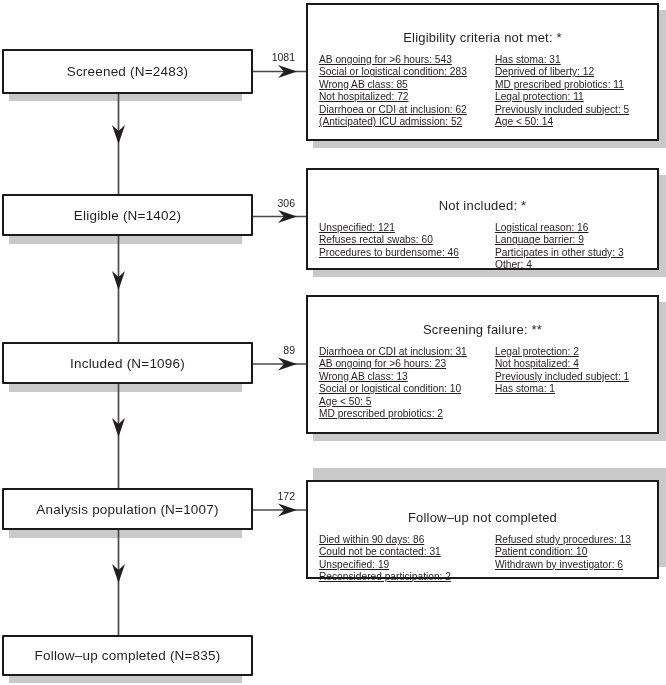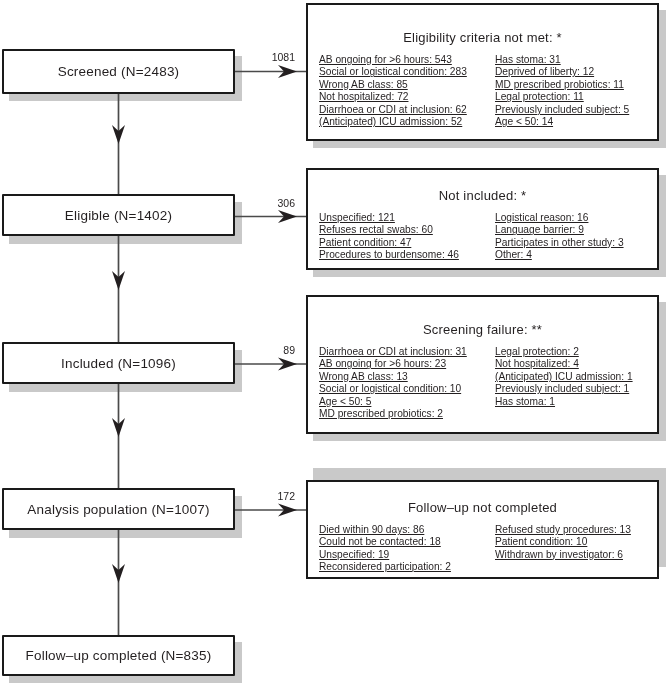--- a/index.html
+++ b/index.html
@@ -14,41 +14,41 @@
   }
   .layer { position: absolute; left: 0; top: 0; width: 666px; height: 685px; }
   .shadow {
     position: absolute;
     background: #c9c9c9;
   }
   svg.arrows { position: absolute; left: 0; top: 0; }
   .main-box {
     position: absolute;
     left: 2px;
-    width: 233px;
+    width: 251px;
     background: #ffffff;
     border: 2.5px solid #1a1a1a;
     border-radius: 1px;
     box-sizing: border-box;
     display: flex;
     align-items: center;
     justify-content: center;
     font-size: 13.5px;
     letter-spacing: 0.2px;
   }
   .side-box {
     position: absolute;
     left: 306px;
     width: 353px;
     background: #ffffff;
     border: 2px solid #1a1a1a;
     box-sizing: border-box;
     padding: 13px 11px 0 11px;
   }
-  .side-box.tight { padding-top: 6px; }
+  .side-box.tight { padding-top: 16px; }
   .side-title {
     text-align: center;
     font-size: 13px;
     line-height: 15px;
     margin-bottom: 9px;
     letter-spacing: 0.2px;
     margin-top: 12px;
   }
   .cols { display: flex; text-decoration: underline; }
   .col-left { width: 176px; }
@@ -155,21 +155,20 @@
           </div>
       </div>
     </div>
 
     <div class="side-box tight" style="top:168px; height:102px;">
       <div class="side-title">Not included: *</div>
       <div class="cols">
         <div class="col-left">
             <div class="reason">Unspecified: 121</div>
             <div class="reason">Refuses rectal swabs: 60</div>
-            <div class="reason">Patient condition: 47</div>
             <div class="reason">Procedures to burdensome: 46</div>
           </div>
         <div class="col-right">
             <div class="reason">Logistical reason: 16</div>
             <div class="reason">Language barrier: 9</div>
             <div class="reason">Participates in other study: 3</div>
             <div class="reason">Other: 4</div>
           </div>
       </div>
     </div>
@@ -181,33 +180,32 @@
             <div class="reason">Diarrhoea or CDI at inclusion: 31</div>
             <div class="reason">AB ongoing for &gt;6 hours: 23</div>
             <div class="reason">Wrong AB class: 13</div>
             <div class="reason">Social or logistical condition: 10</div>
             <div class="reason">Age &lt; 50: 5</div>
             <div class="reason">MD prescribed probiotics: 2</div>
           </div>
         <div class="col-right">
             <div class="reason">Legal protection: 2</div>
             <div class="reason">Not hospitalized: 4</div>
-            <div class="reason">(Anticipated) ICU admission: 1</div>
             <div class="reason">Previously included subject: 1</div>
             <div class="reason">Has stoma: 1</div>
           </div>
       </div>
     </div>
 
     <div class="side-box tight" style="top:480px; height:99px;">
       <div class="side-title">Follow–up not completed</div>
       <div class="cols">
         <div class="col-left">
             <div class="reason">Died within 90 days: 86</div>
-            <div class="reason">Could not be contacted: 18</div>
+            <div class="reason">Could not be contacted: 31</div>
             <div class="reason">Unspecified: 19</div>
             <div class="reason">Reconsidered participation: 2</div>
           </div>
         <div class="col-right">
             <div class="reason">Refused study procedures: 13</div>
             <div class="reason">Patient condition: 10</div>
             <div class="reason">Withdrawn by investigator: 6</div>
           </div>
       </div>
     </div>

